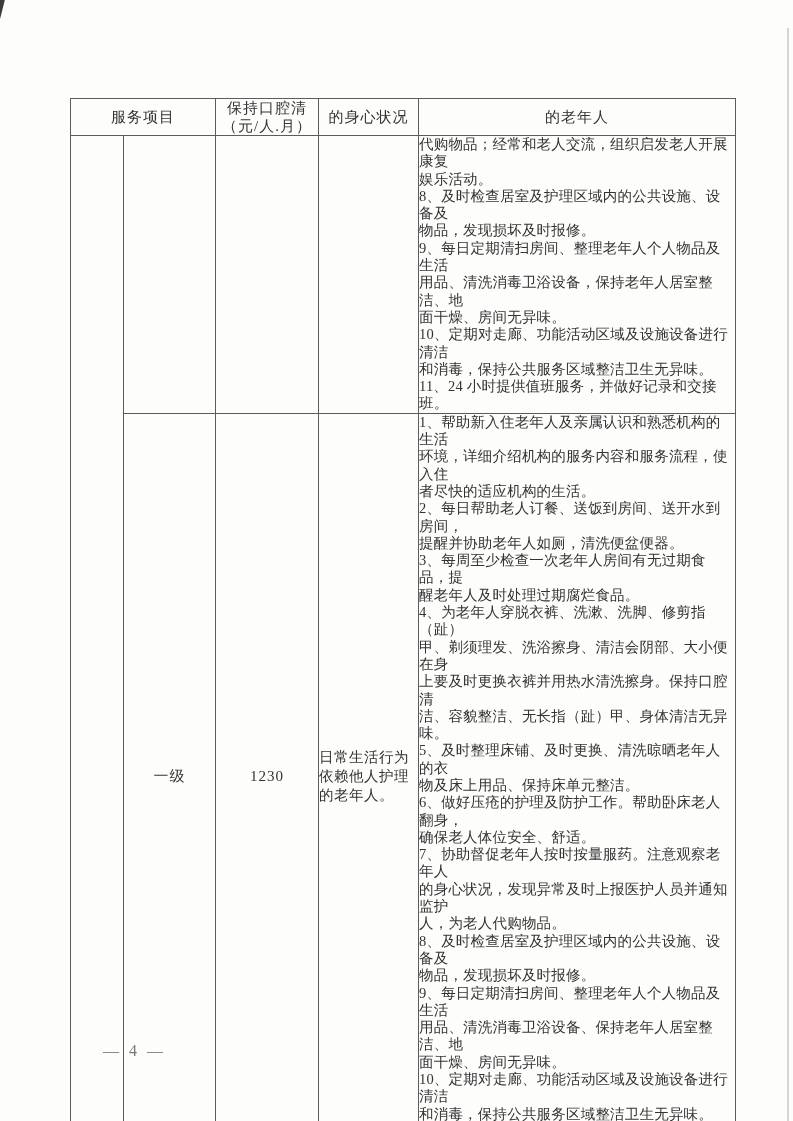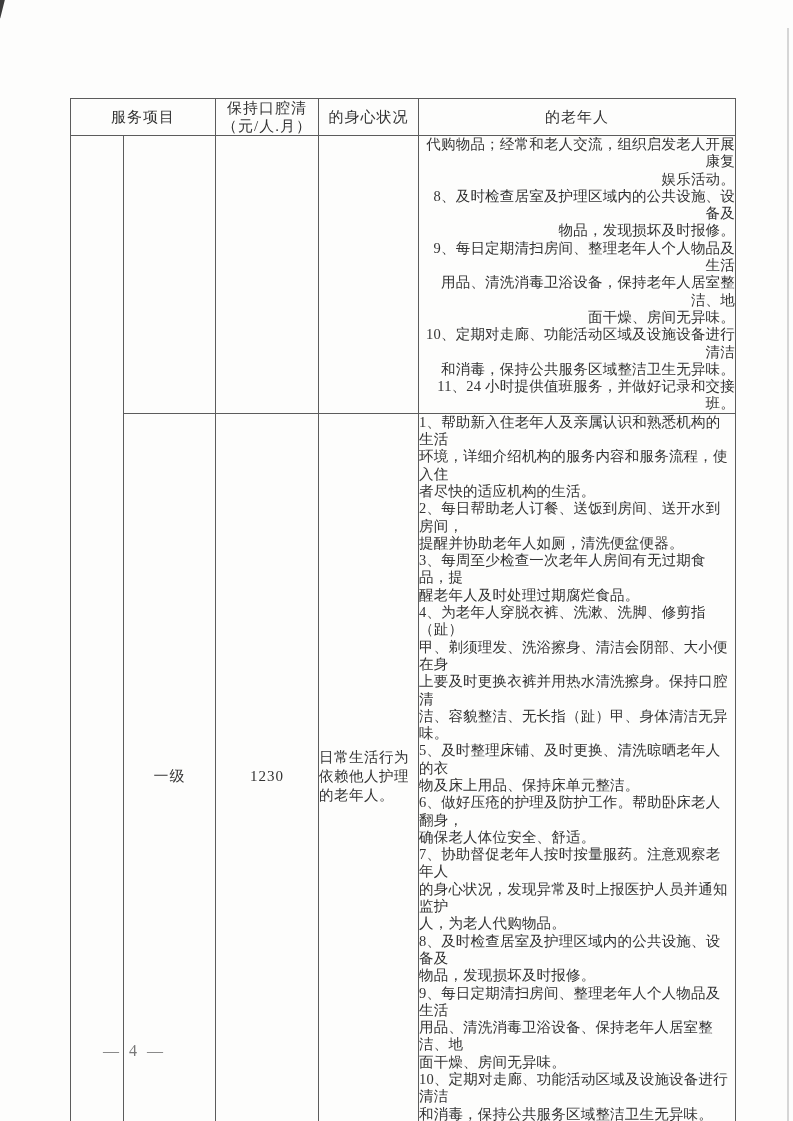--- a/index.html
+++ b/index.html
@@ -71,21 +71,21 @@
 
     <tbody>
         <tr style="height:29px;">
       <th class="hdr" colspan="2">服务项目</th>
       <th class="hdr">保持口腔清
 （元/人.月）</th>
       <th class="hdr">的身心状况</th>
       <th class="hdr">的老年人</th>
     </tr>
 
-    <tr style="height:175px;text-align:right;">
+    <tr style="height:175px;">
       <td rowspan="3"></td>
       <td class="level"></td>
       <td class="fee"></td>
       <td class="target"></td>
       <td class="content">代购物品；经常和老人交流，组织启发老人开展康复
 娱乐活动。
 8、及时检查居室及护理区域内的公共设施、设备及
 物品，发现损坏及时报修。
 9、每日定期清扫房间、整理老年人个人物品及生活
 用品、清洗消毒卫浴设备，保持老年人居室整洁、地

